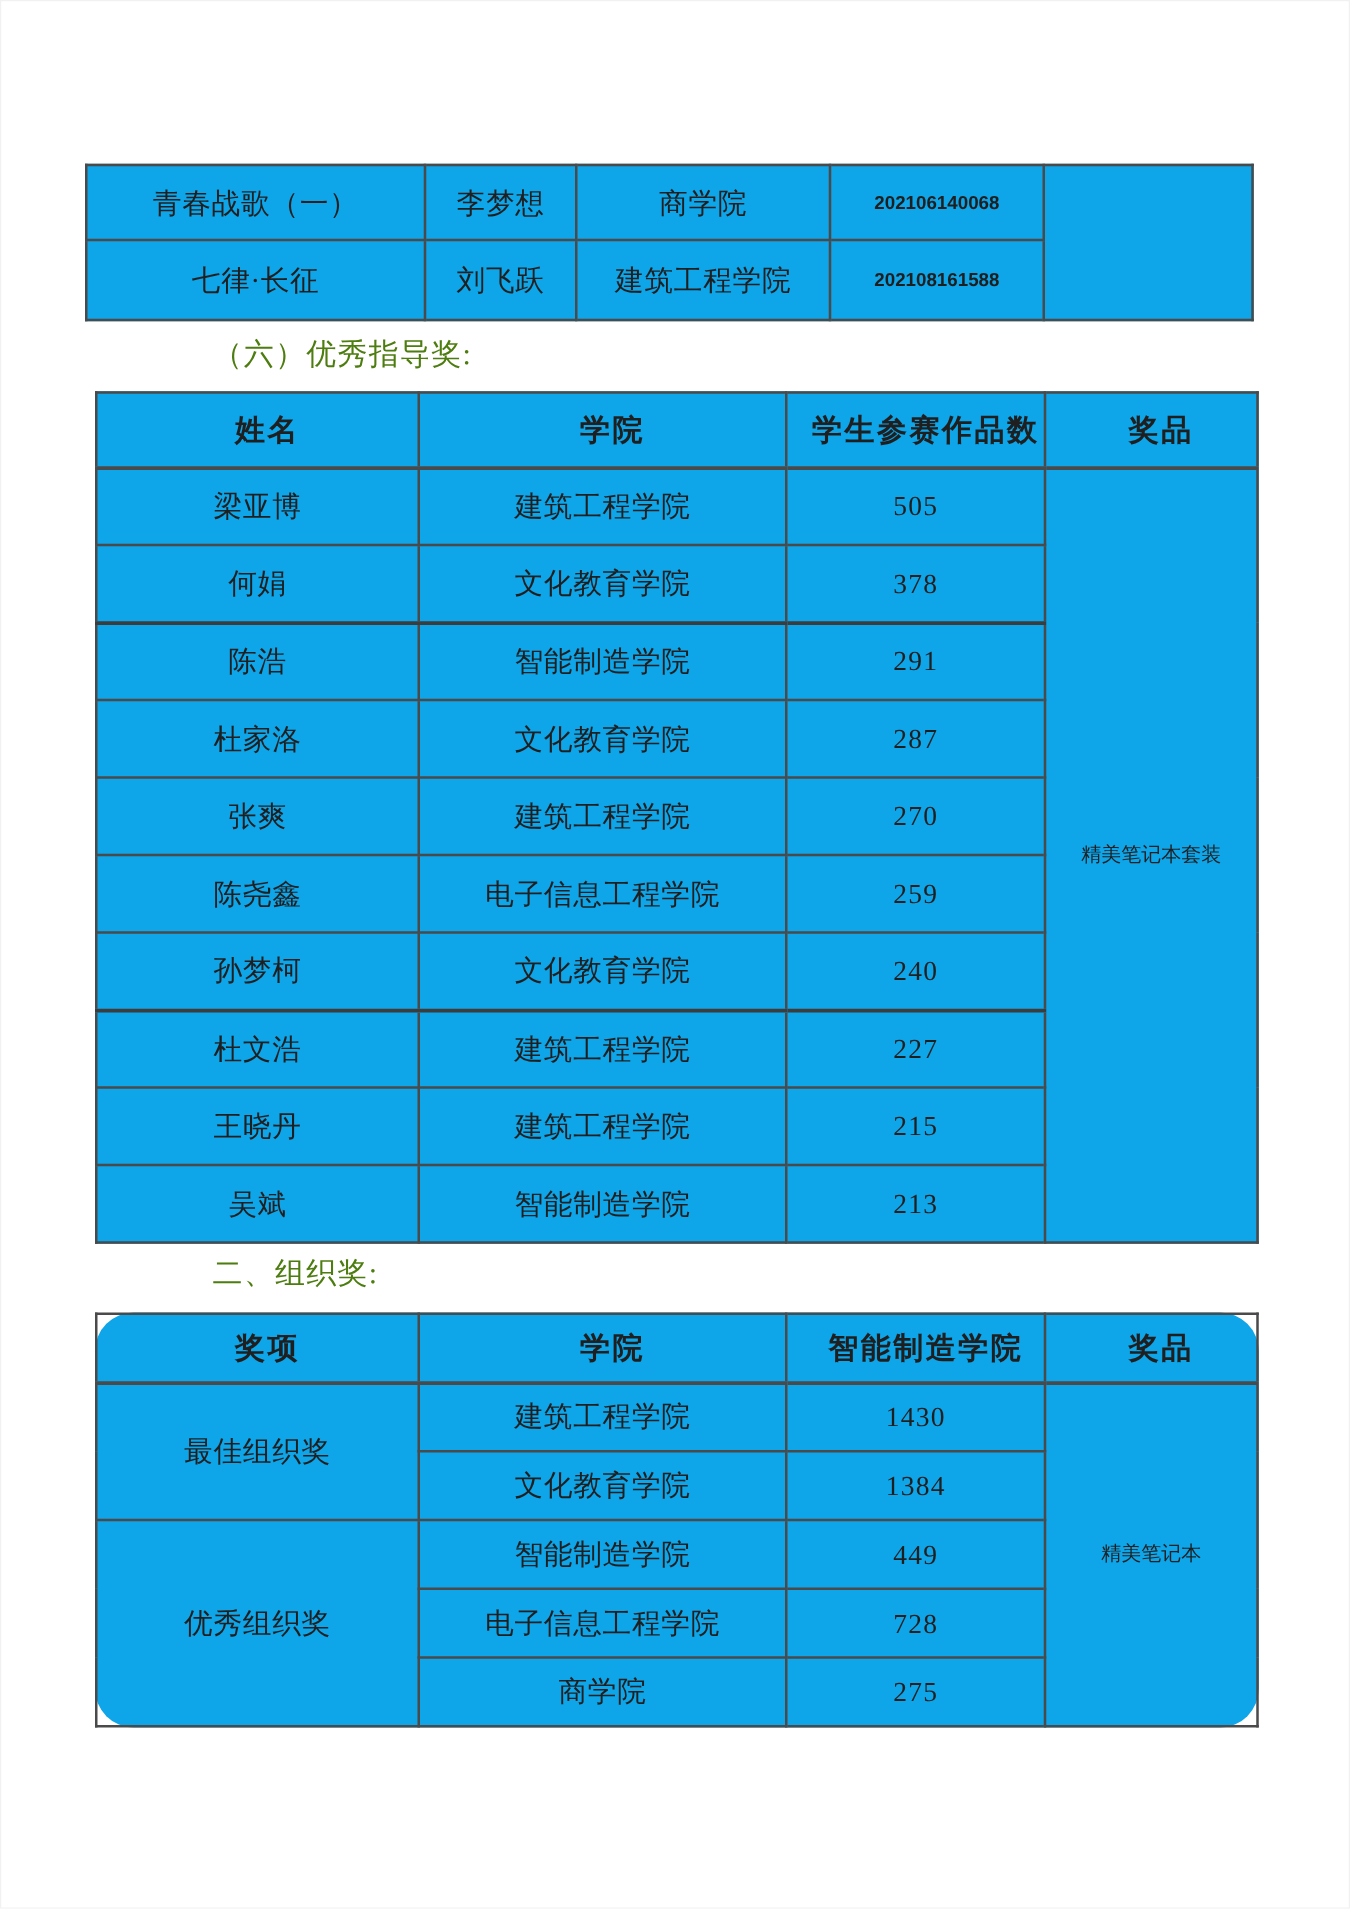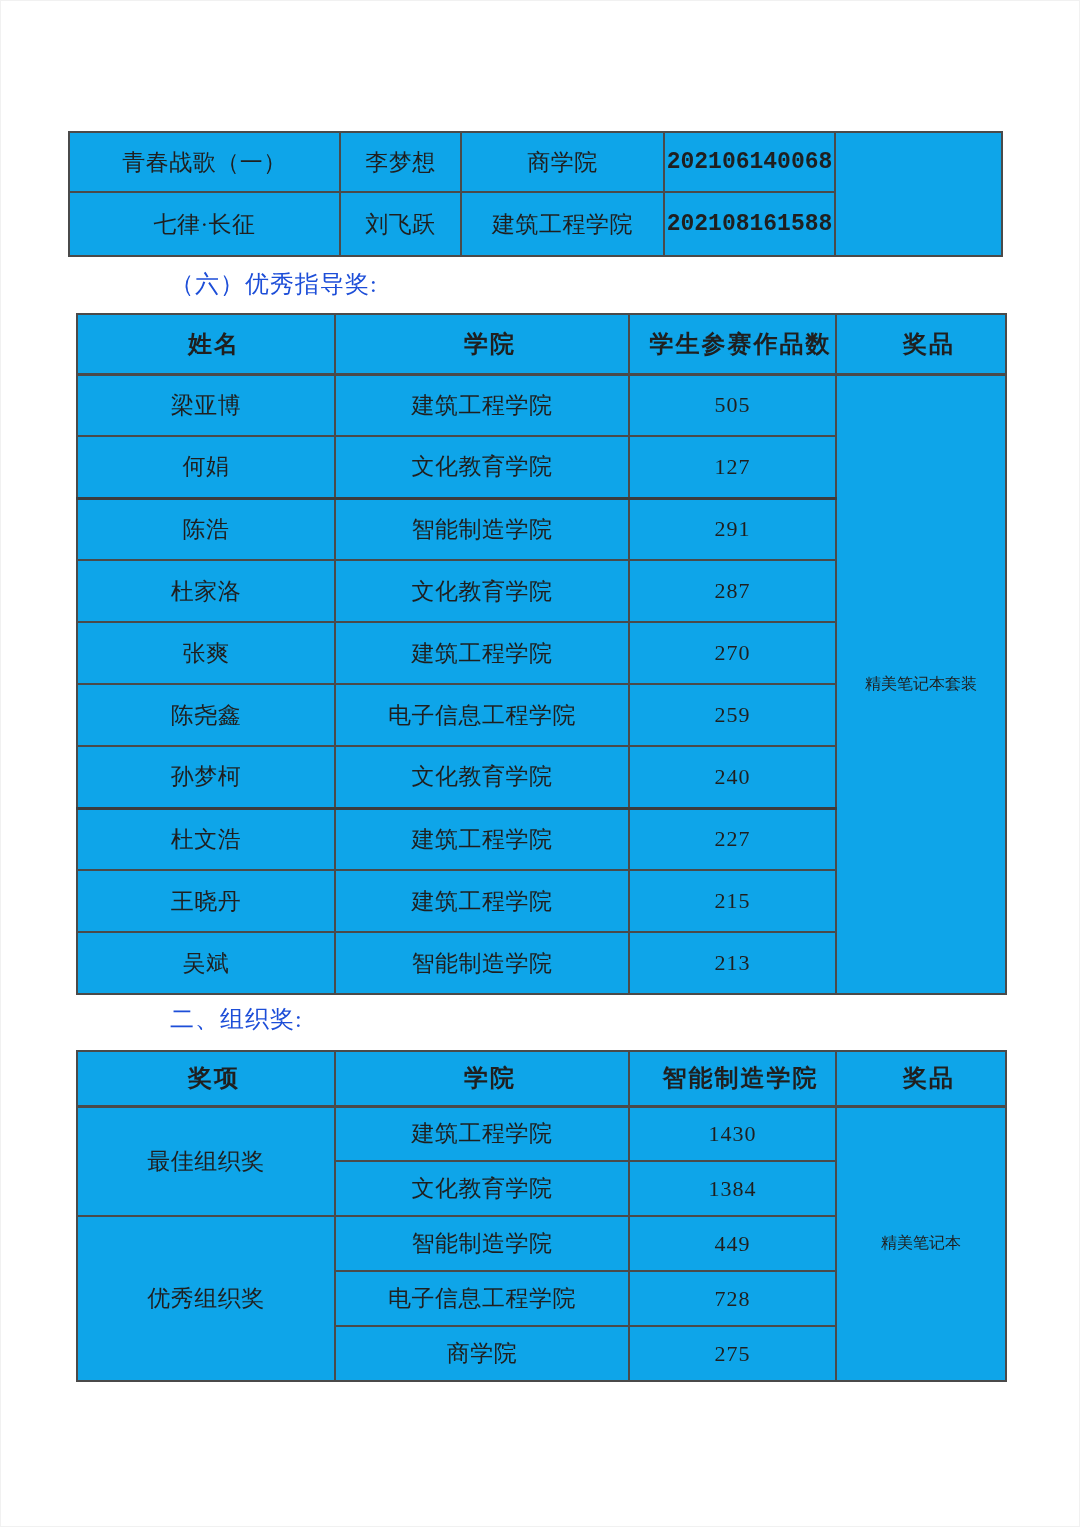--- a/index.html
+++ b/index.html
@@ -17,39 +17,39 @@
     font-size:23px; letter-spacing:0.5px; font-weight:400;
   }
   th {
     font-family:"Liberation Sans","DejaVu Sans",sans-serif;
     font-weight:700; font-size:24px; letter-spacing:2px;padding-left:16px;
   }
   tr.head th { border-bottom-width:3px; }
   tr.thick td { border-top-width:3px; border-top-color:#3c3c3c; }
   .num { font-size:22px; letter-spacing:1px; }
   .id-cell {
-    font-family:Liberation Mono, monospace;
-    font-weight:700; font-size:23px; letter-spacing:0;
+    font-family:Liberation Sans, sans-serif;
+    font-weight:700; font-size:15px; letter-spacing:0;
   }
   .prize-cell { font-size:16px; letter-spacing:0; }
   .heading {
     position:absolute; left:170px;
-    font-size:24px; letter-spacing:1px; color:#1d4ed8;
+    font-size:24px; letter-spacing:1px; color:#4d7c0f;
     line-height:36px; white-space:nowrap;
   }
   
   .t1 { left:68px;  top:131px; width:933px; }
   .t1 tr:nth-child(1) { height:60px; }
   .t1 tr:nth-child(2) { height:64px;margin-left:44px; }
   .h-six { top:266px; }
   .t2 { left:76px;  top:313px; width:929px; }
   .t2 tr.head { height:60px; }
   .t2 tr.data { height:62px; }
   .h-two { top:1001px; }
-  .t3 { left:76px;  top:1050px; width:929px; }
+  .t3 { left:76px;  top:1050px; width:929px;border-radius:31px; }
   .t3 tr.head { height:55px; }
   .t3 tr.data { height:55px; }
 </style>
 </head>
 <body>
 
 <div class="page">
 
   <table class="t1">
     <colgroup>
@@ -94,21 +94,21 @@
     </tr>
     <tr class="data">
       <td>梁亚博</td>
       <td>建筑工程学院</td>
       <td class="num">505</td>
       <td rowspan="10" class="prize-cell">精美笔记本套装</td>
     </tr>
     <tr class="data">
       <td>何娟</td>
       <td>文化教育学院</td>
-      <td class="num">127</td>
+      <td class="num">378</td>
     </tr>
     <tr class="data thick">
       <td>陈浩</td>
       <td>智能制造学院</td>
       <td class="num">291</td>
     </tr>
     <tr class="data">
       <td>杜家洛</td>
       <td>文化教育学院</td>
       <td class="num">287</td>

